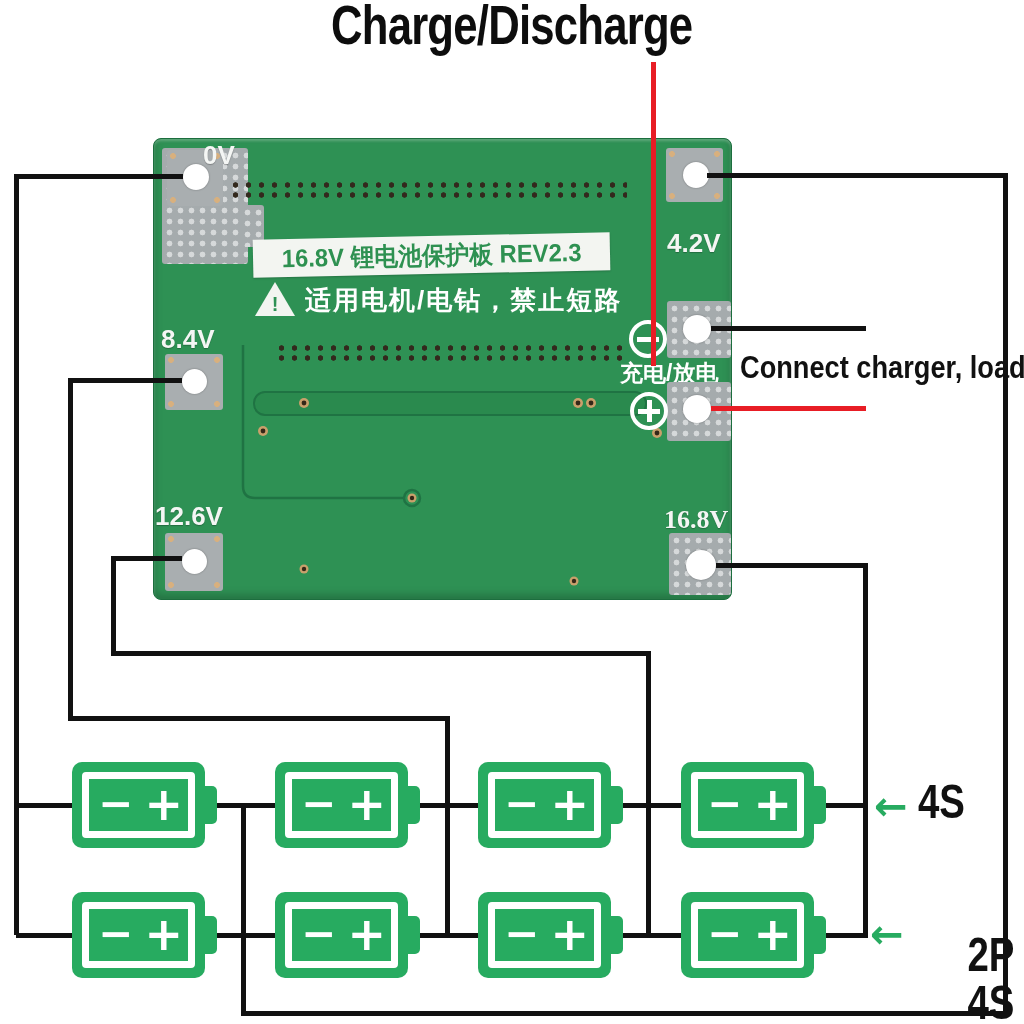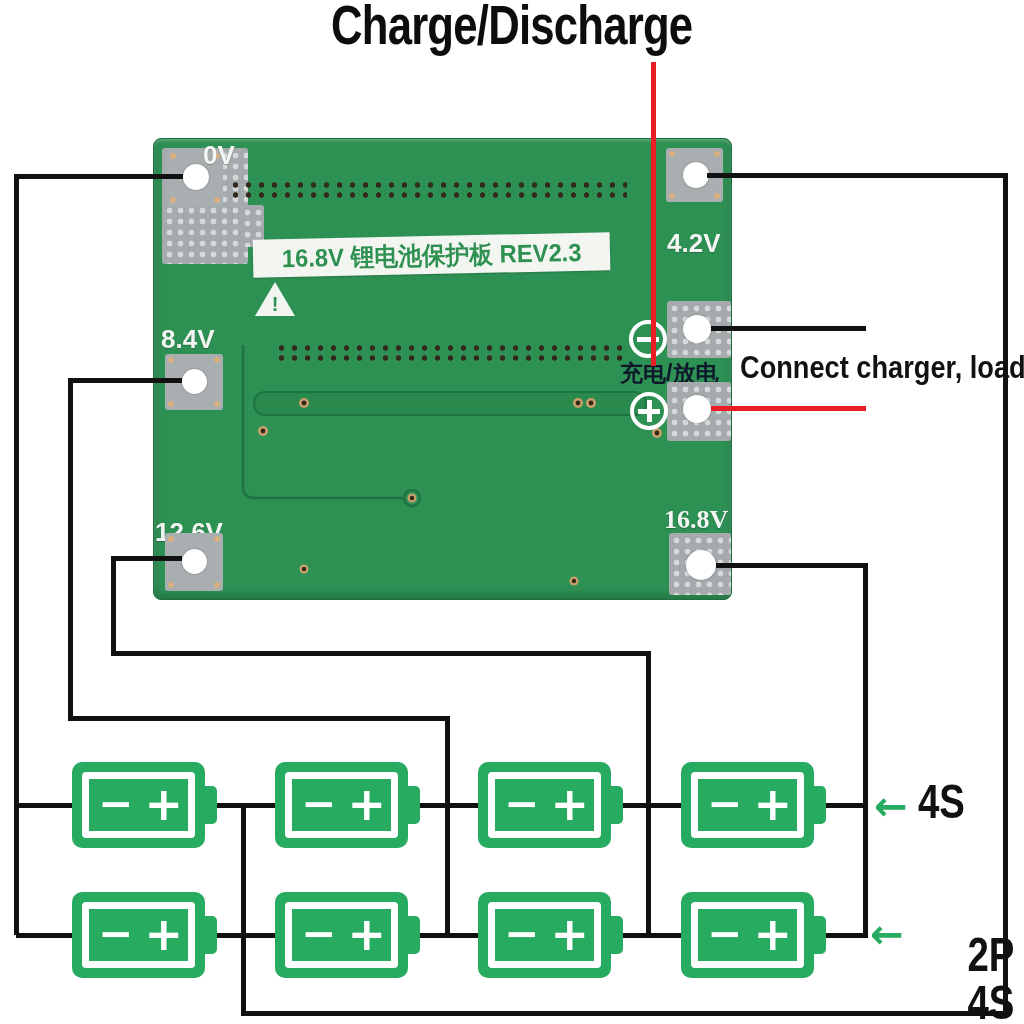--- a/index.html
+++ b/index.html
@@ -39,21 +39,21 @@
   #silk-strip span{color:#2e9151;font-weight:bold;font-size:25px;white-space:nowrap;
      transform:scaleX(.95);}
 
   #warn-tri{position:absolute;left:101px;top:143px;width:40px;height:34px;
      background:#f3f5f1;clip-path:polygon(50% 0,100% 100%,0 100%);
      display:flex;align-items:flex-end;justify-content:center;}
   #warn-tri span{color:#2e9154;font-weight:bold;font-size:20px;line-height:1.2;}
   #warn-text{position:absolute;left:151px;top:144px;color:#fff;font-weight:bold;font-size:26px;
      letter-spacing:2px;white-space:nowrap;}
 
-  #cdcn{position:absolute;left:466px;top:219px;color:#0f172a;font-weight:bold;font-size:23px;white-space:nowrap;}
+  #cdcn{position:absolute;left:466px;top:219px;color:#ffffff;font-weight:bold;font-size:23px;white-space:nowrap;}
 
   .term{position:absolute;width:30px;height:30px;border:4px solid #fff;border-radius:50%;}
   .term .h{position:absolute;left:4px;right:4px;top:50%;height:5px;margin-top:-2.5px;background:#fff;}
   .term .v{position:absolute;top:4px;bottom:4px;left:50%;width:5px;margin-left:-2.5px;background:#fff;}
 
   
   #wires{position:absolute;left:0;top:0;z-index:5;pointer-events:none;}
   #wires path{fill:none;stroke-width:5;}
   .wire-black{stroke:#111111;}
   .wire-red{stroke:#e81d25;}
@@ -122,41 +122,42 @@
     <div class="hole" style="left:529px;top:23px;width:26px;height:26px;"></div>
     <div class="pcb-label" style="left:513px;top:64px;margin-top:27px;">4.2V</div>
 
     <div id="silk-strip">
       <span>16.8V 锂电池保护板 REV2.3</span>
     </div>
 
     <div id="warn-tri">
       <span>!</span>
     </div>
+    <div id="warn-text">适用电机/电钻，禁止短路</div>
 
     <div class="pad dotted" style="left:513px;top:162px;width:64px;height:57px;"></div>
     <div class="hole" style="left:529px;top:176px;width:28px;height:28px;"></div>
     <div class="term" style="left:475px;top:181px;">
         <span class="h"></span>
       </div>
 
     <div id="cdcn">充电/放电</div>
 
     <div class="pad dotted" style="left:513px;top:243px;width:64px;height:59px;"></div>
     <div class="hole" style="left:529px;top:256px;width:28px;height:28px;"></div>
     <div class="term" style="left:476px;top:253px;">
         <span class="h"></span>
         <span class="v"></span>
       </div>
 
     <div class="pcb-label" style="left:7px;top:187px;">8.4V</div>
     <div class="pad solid" style="left:11px;top:215px;width:58px;height:56px;"></div>
     <div class="hole" style="left:28px;top:230px;width:25px;height:25px;"></div>
 
-    <div class="pcb-label" style="left:1px;top:380px;">12.6V</div>
+    <div class="pcb-label" style="left:1px;top:364px;">12.6V</div>
     <div class="pad solid" style="left:11px;top:394px;width:58px;height:58px;"></div>
     <div class="hole" style="left:28px;top:410px;width:25px;height:25px;"></div>
 
     <div class="pcb-label" style="left:510px;top:368px;font-family:Liberation Serif, serif;">16.8V</div>
     <div class="pad dotted" style="left:515px;top:394px;width:62px;height:62px;"></div>
     <div class="hole" style="left:532px;top:411px;width:30px;height:30px;"></div>
   </div>
 
   <div id="connect-label">
     <span class="cond" style="transform:scaleX(.85);">Connect charger, load</span>

